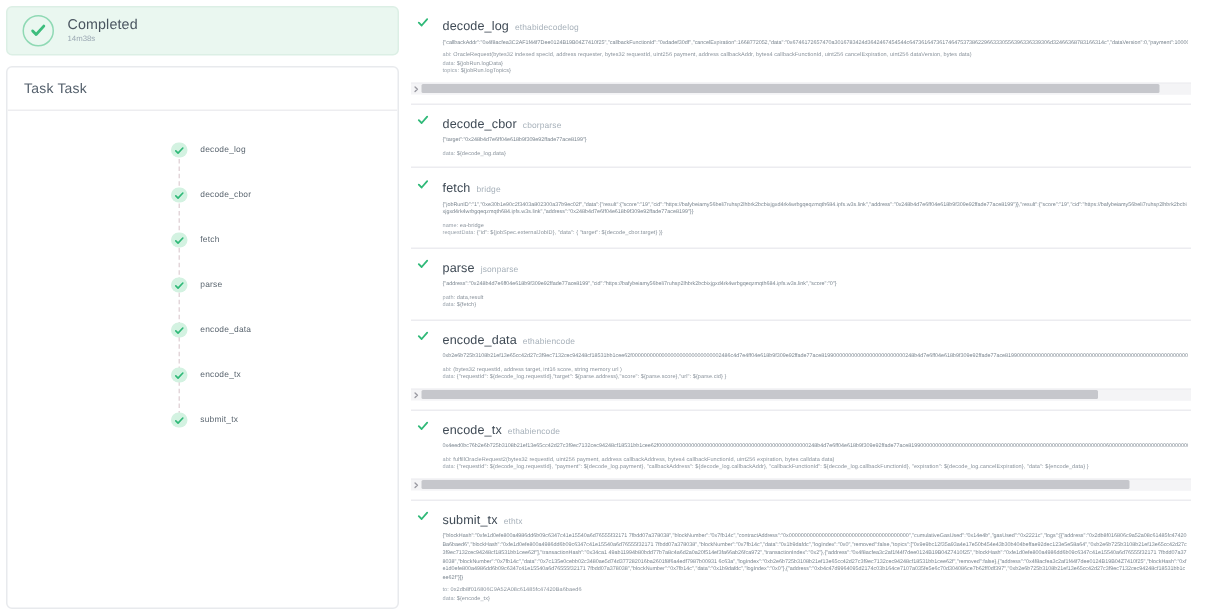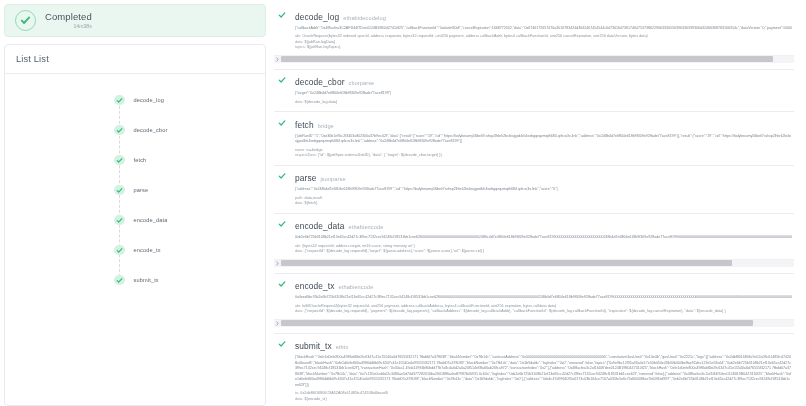--- a/index.html
+++ b/index.html
@@ -34,21 +34,20 @@
 
   .status-card {
     background: #eaf7f0;
     border: 1px solid #dcefe5;
     border-radius: 4px;
     height: 33px;
     display: flex;
     align-items: center;
     padding: 0 10px;
     box-sizing: border-box;
-    text-align: right;
   }
   .status-ring {
     width: 19px;
     height: 19px;
     border-radius: 50%;
     border: 1.4px solid #8fd9b4;
     background: #eaf7f0;
     display: flex;
     align-items: center;
     justify-content: center;
@@ -261,21 +260,21 @@
         </svg>
       </div>
       <div class="status-texts">
         <div class="status-title">Completed</div>
         <div class="status-sub">14m38s</div>
       </div>
     </div>
 
     <div class="tasklist-card">
       <div class="tasklist-header">
-        <div class="tasklist-title">List List</div>
+        <div class="tasklist-title">Task Task</div>
       </div>
       <div class="tasklist-body">
         <div class="task-chain" id="task-chain">
           <div class="task-connector"></div>
         <div class="task-row">
               <div class="task-badge">
                 <svg width="7" height="7" viewBox="0 0 7 7">
                   <path d="M1.2 3.6 L2.7 5.1 L5.9 1.7" fill="none" stroke="#2fb978" stroke-width="1.1" stroke-linecap="round" stroke-linejoin="round"></path>
                 </svg>
               </div>

